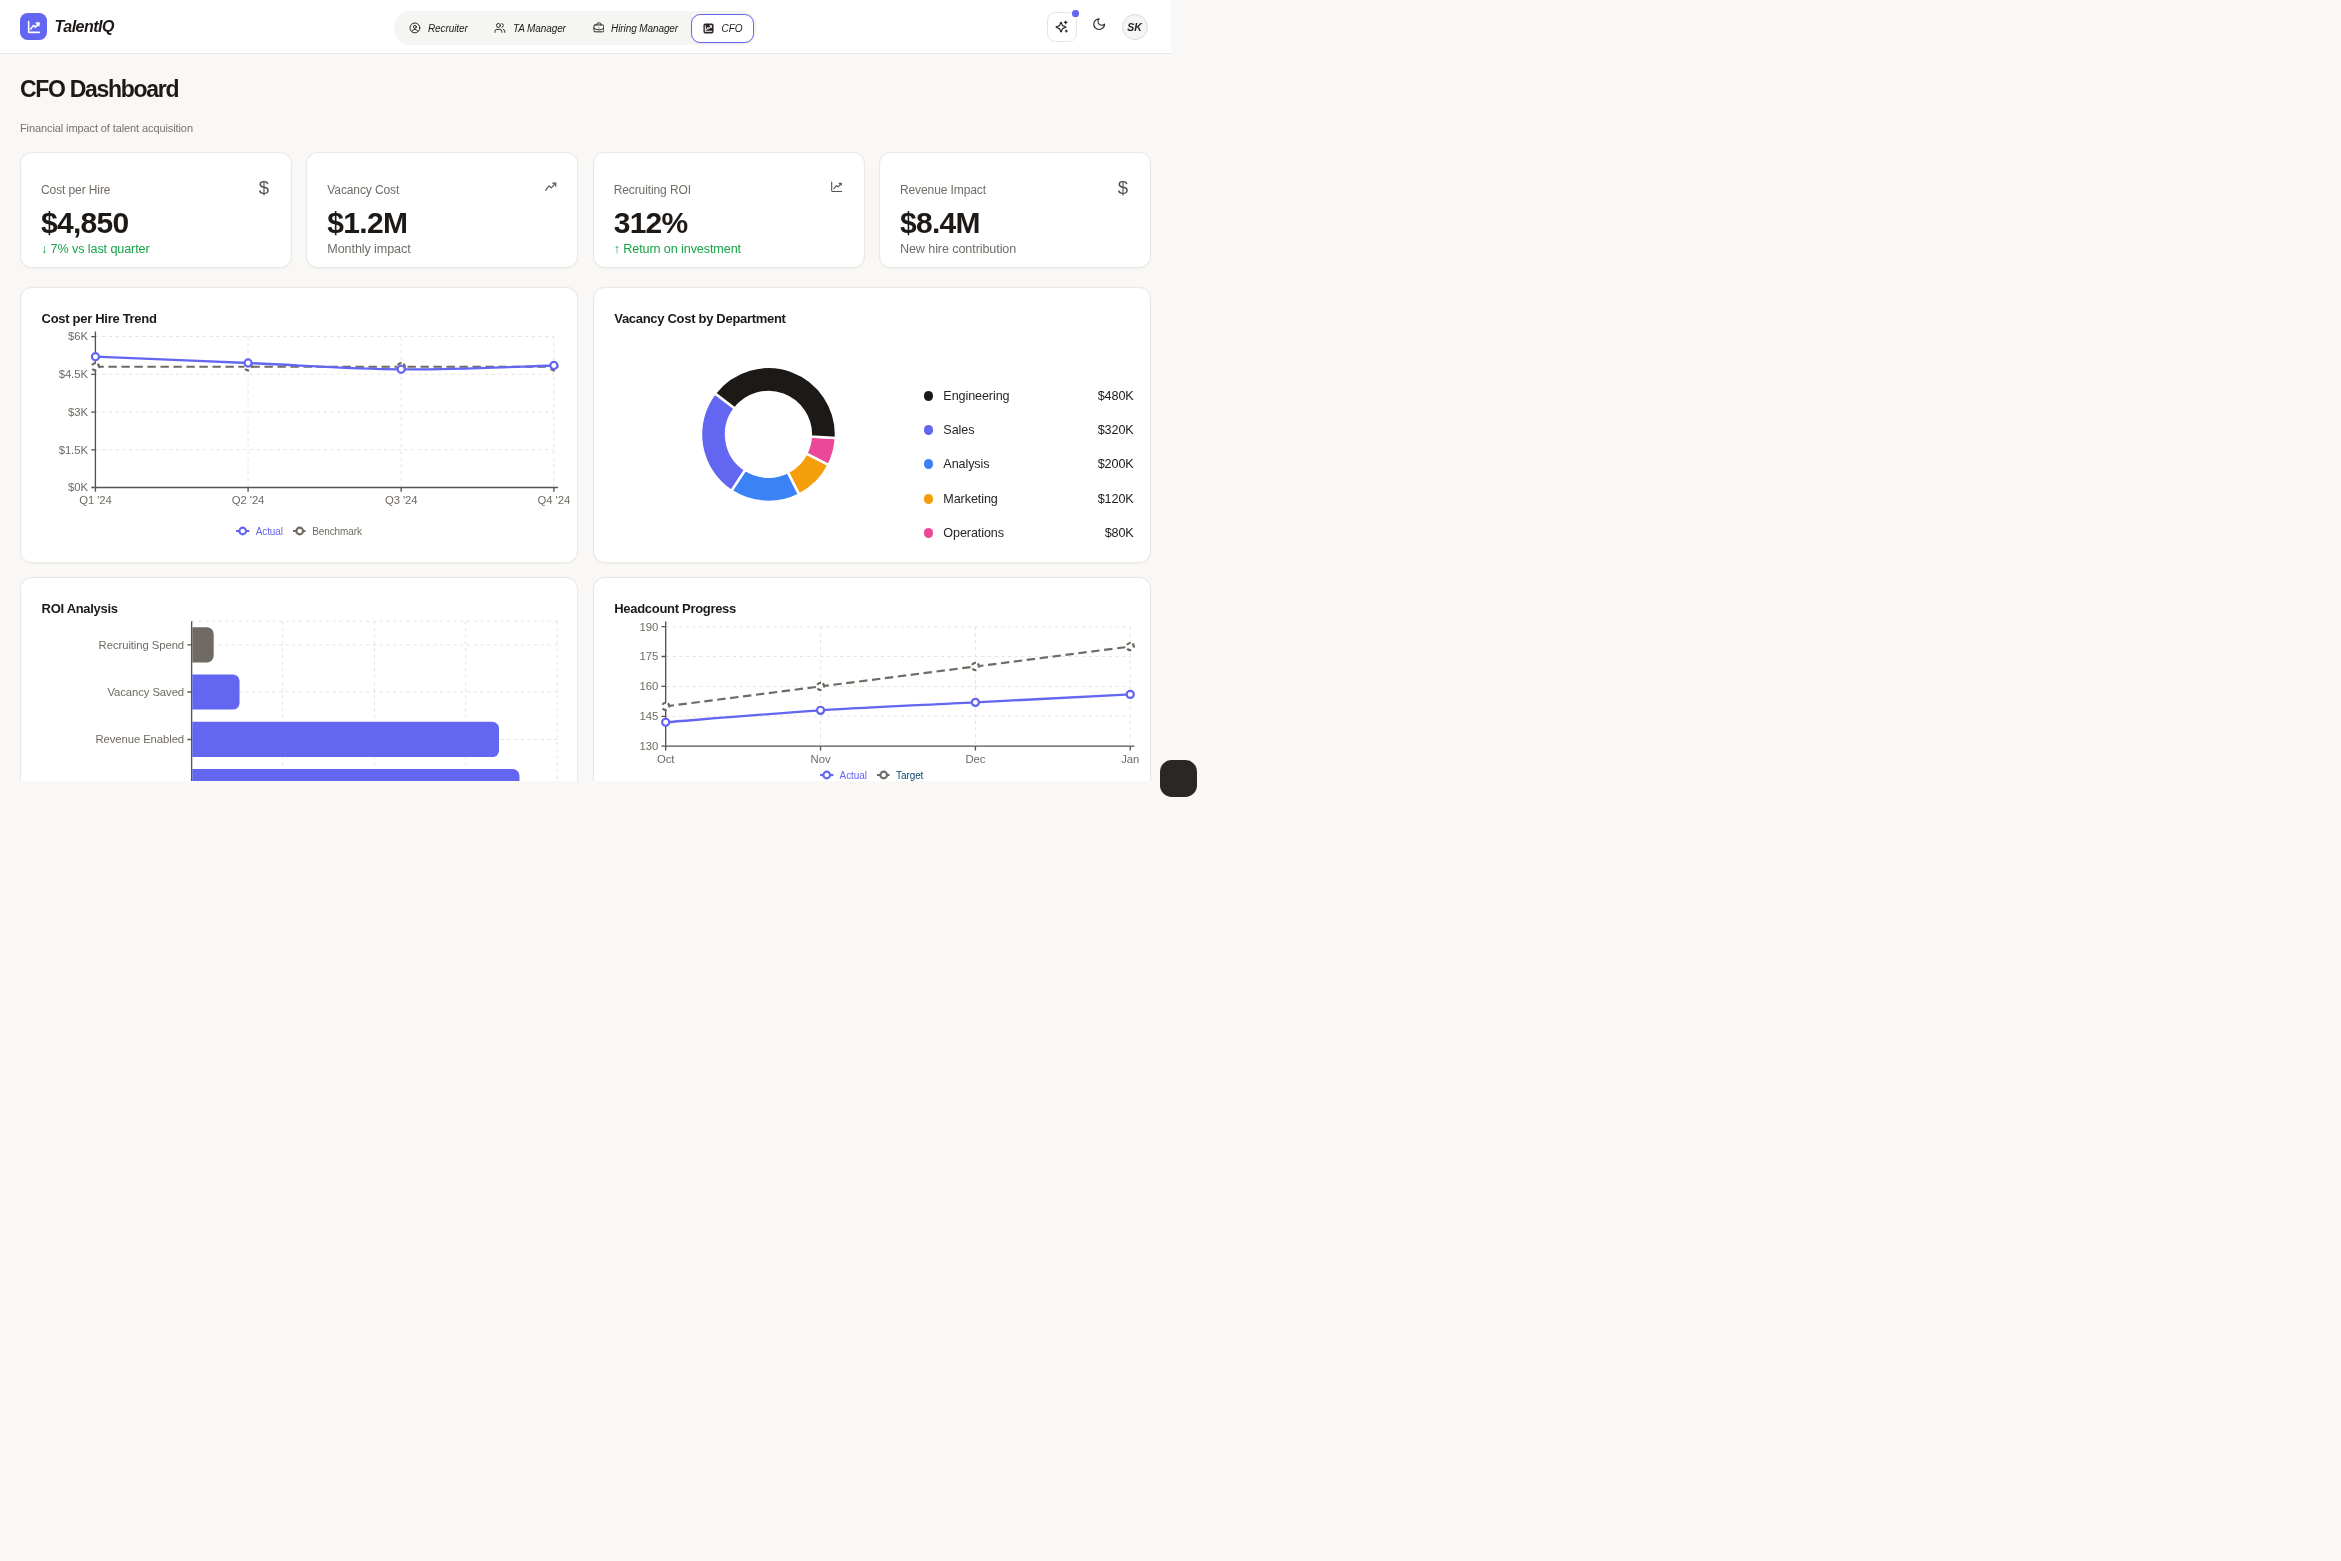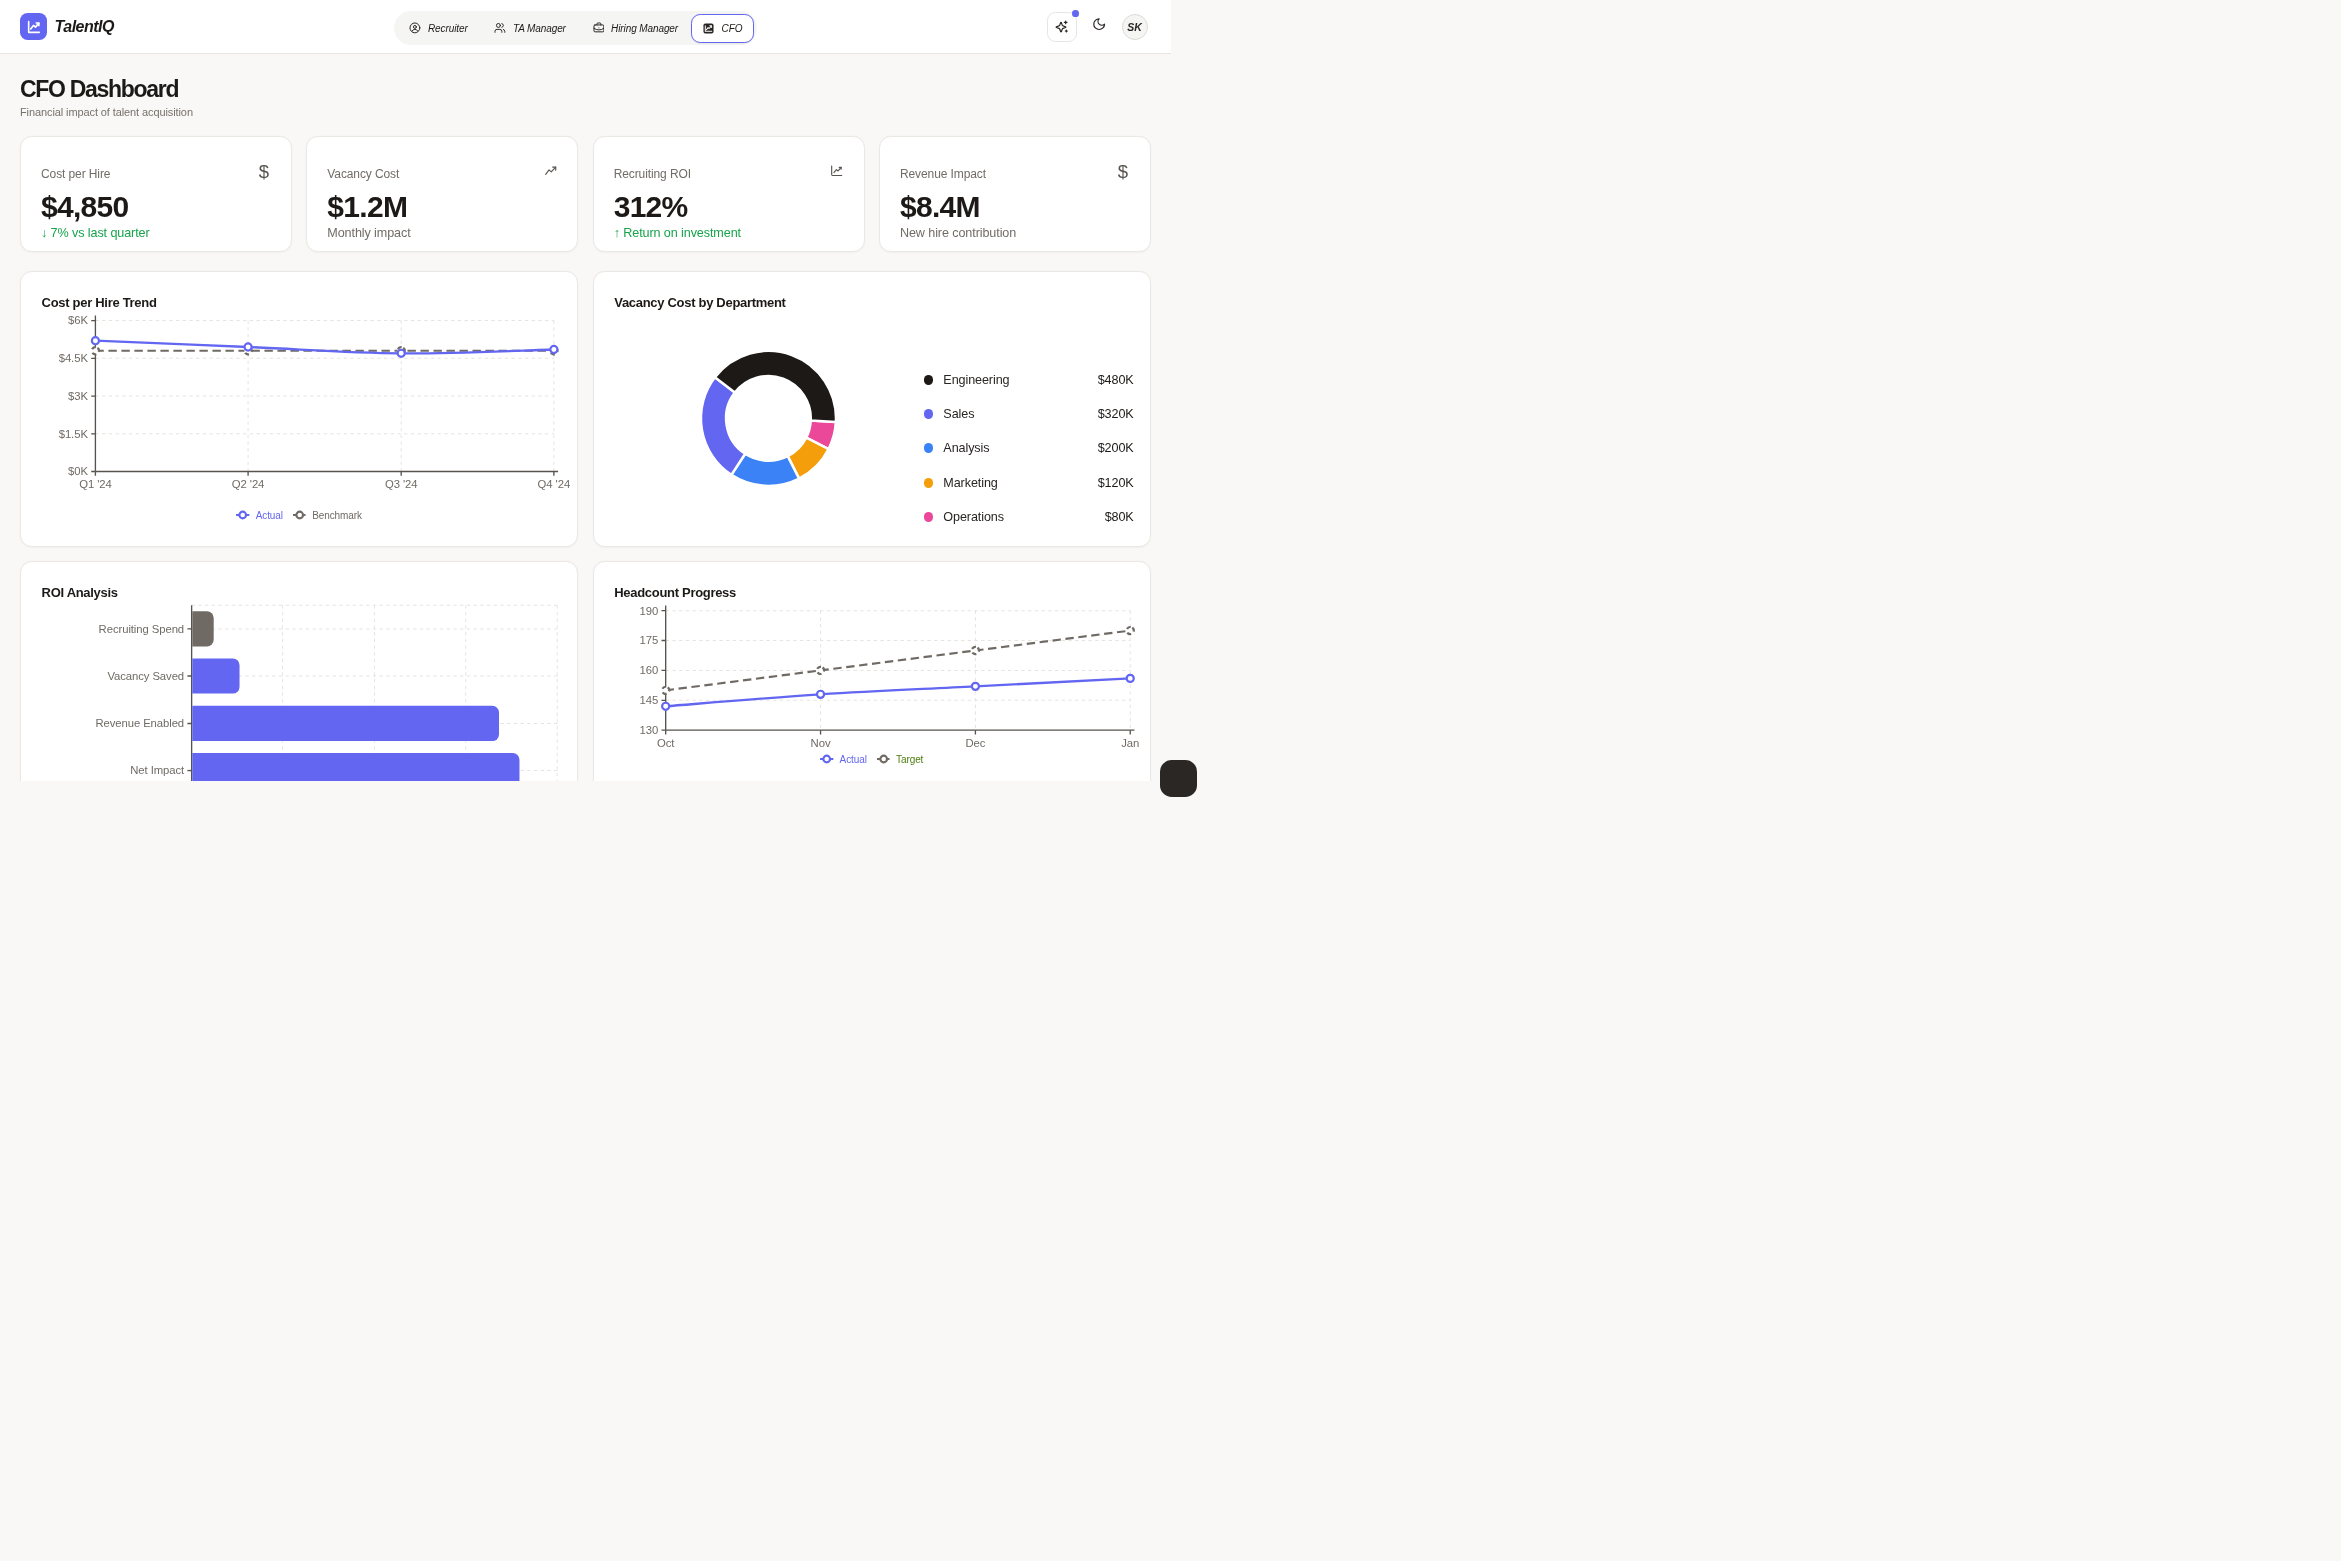--- a/index.html
+++ b/index.html
@@ -12,21 +12,21 @@
 nav { position:absolute; left:394px; top:11px; height:34px; width:363px; border-radius:17px; background:#f5f5f4; display:flex; align-items:center; padding:0 2.1px; }
 .nav-item { display:flex; align-items:center; height:29px; padding:0 13.4px; font-size:10px; font-weight:500; color:#1c1917; white-space:nowrap; }
 .nav-item svg { margin-right:6.7px; }
 .nav-item.active { background:#ffffff; border:1.3px solid #6366f1; border-radius:9.2px; padding:0 10.5px; box-shadow:0 0.8px 1.7px rgba(0,0,0,0.06); }
 .hdr-right { position:absolute; right:23.5px; top:0; height:54px; display:flex; align-items:center; gap:15px; }
 .spark-btn { position:relative; width:30px; height:30px; border:0.8px solid #e7e5e4; border-radius:8.4px; background:#fff; display:flex; align-items:center; justify-content:center; }
 .spark-dot { position:absolute; right:-2.9px; top:-2.9px; width:6.7px; height:6.7px; border-radius:50%; background:#6366f1; }
 .avatar { width:26px; height:26px; border-radius:50%; background:#f5f5f4; border:0.8px solid #dedbd7; display:flex; align-items:center; justify-content:center; font-size:10.5px; font-weight:bold; color:#292524; }
 main { padding:0 20px; }
 h1 { margin-top:20px; font-size:23px; line-height:30px; font-weight:bold; letter-spacing:-1.3px; }
-.sub { margin-top:0; font-size:11px; line-height:16px; color:#78716c; }
+.sub { margin-top:16px; font-size:11px; line-height:16px; color:#78716c; }
 .kpis { margin-top:16px; display:grid; grid-template-columns:repeat(4,1fr); gap:14.3px; }
 .card { background:#ffffff; border:0.8px solid #ebe8e4; border-radius:11.8px; box-shadow:0 0.8px 1.7px rgba(0,0,0,0.04); }
 .kpi { position:relative; height:116px; padding:29px 20px 0; }
 .kpi-title { font-size:12px; line-height:17.6px; color:#716c66; }
 .kpi-value { margin-top:6.7px; font-size:30px; line-height:34px; font-weight:bold; letter-spacing:-0.7px; }
 .kpi-delta { margin-top:0.8px; font-size:12.6px; line-height:17px; color:#716c66; }
 .kpi-delta.green { color:#16a34a; }
 .kpi-icon { position:absolute; top:27px; right:20px; color:#57534e; }
 .kpi-icon.dollar { font-size:18.5px; line-height:20px; font-weight:400; top:25px; right:22px; }
 .chart-row { margin-top:18.5px; display:grid; grid-template-columns:repeat(2,1fr); gap:14.3px; }
@@ -313,21 +313,21 @@
 <circle cx="639" cy="138.75" r="4.25" fill="#fff" stroke="#6366f1" stroke-width="2.6"></circle>
 </svg>
       <div class="legend" style="top:192px;">
         <div class="leg-item" style="color:#6366f1;">
           <svg width="13.4" height="10" viewBox="0 0 16 12">
               <line x1="0" y1="6" x2="16" y2="6" stroke="#6366f1" stroke-width="2.6"></line>
               <circle cx="8" cy="6" r="4" fill="#fff" stroke="#6366f1" stroke-width="2.6"></circle>
             </svg>
           Actual
         </div>
-        <div class="leg-item" style="color:#4d7c0f;">
+        <div class="leg-item" style="color:#0c4a6e;">
           <svg width="13.4" height="10" viewBox="0 0 16 12">
               <line x1="0" y1="6" x2="16" y2="6" stroke="#6f6a64" stroke-width="2.6" stroke-dasharray="6 3"></line>
               <circle cx="8" cy="6" r="4" fill="#fff" stroke="#6f6a64" stroke-width="2.6"></circle>
             </svg>
           Target
         </div>
       </div>
     </div>
   </div>
 </main>

